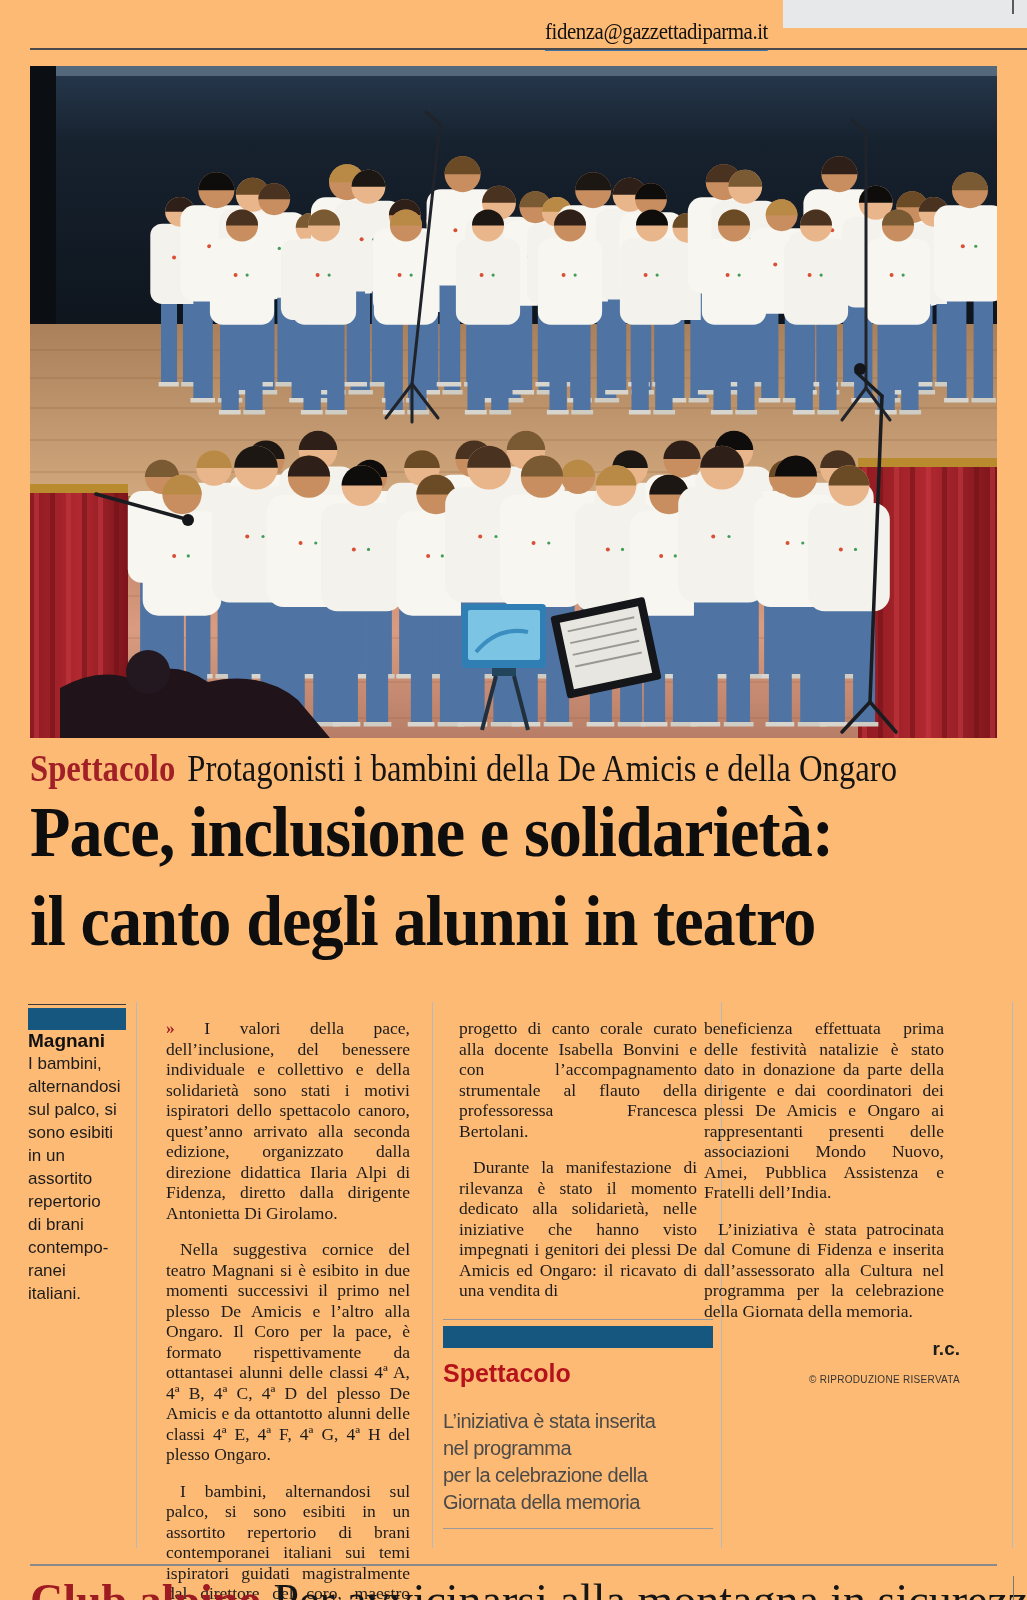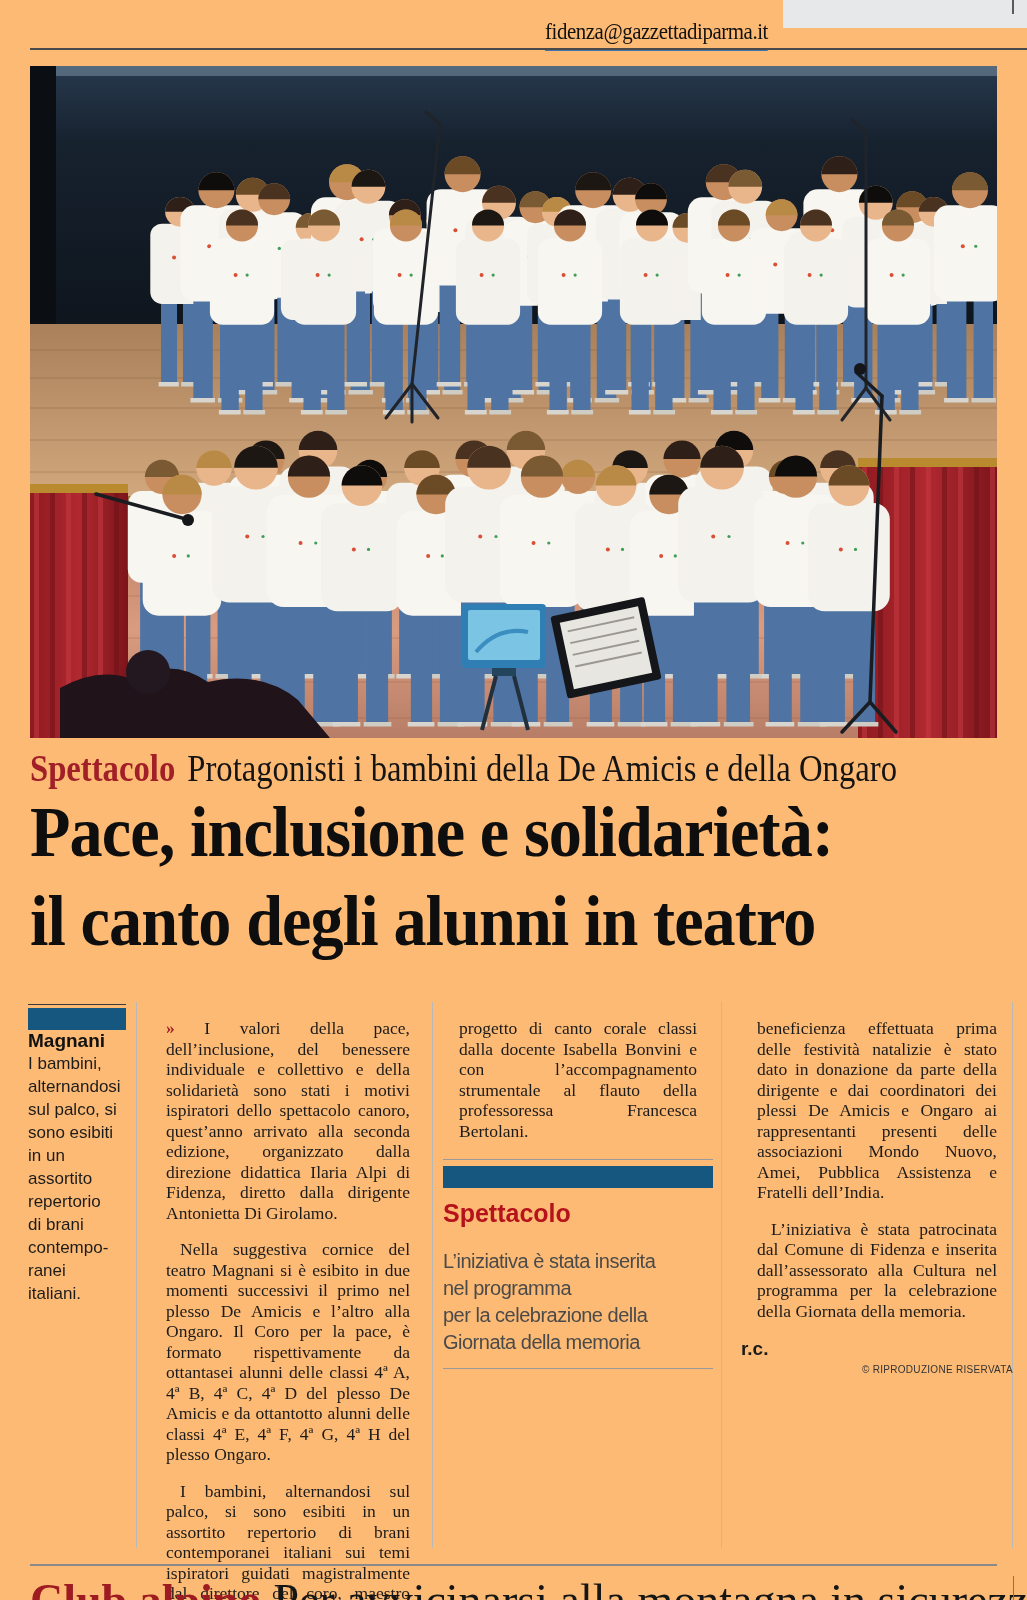--- a/index.html
+++ b/index.html
@@ -35,23 +35,23 @@
   .marker{color:#a11f26;font-weight:bold;}
   
   .infobox{margin-top:18px;font-family:"Liberation Sans",sans-serif;}
   .ib-topline{height:1px;background:#9a9a9a;}
   .ib-bar{height:22px;background:#15577f;margin-top:6px;}
   .ib-label{color:#b5121b;font-weight:bold;font-size:25px;margin-top:12px;line-height:26px;}
   .ib-text{color:#4a4a4a;font-size:20px;line-height:27px;letter-spacing:-0.5px;
            white-space:pre-line;margin-top:22px;text-align:left;}
   .ib-botline{height:1px;background:#9a9a9a;margin-top:12px;}
   .sig{font-family:"Liberation Sans",sans-serif;font-weight:bold;font-size:19px;
-       text-align:left;margin-top:18px;}
+       text-align:right;margin-top:18px;}
   .copyright{font-family:"Liberation Sans",sans-serif;font-size:10px;color:#333;
-             text-align:right;letter-spacing:.3px;}
+             text-align:right;margin-top:10px;letter-spacing:.3px;}
   
   .bottom-rule{position:absolute;left:30px;top:1564px;width:967px;height:2px;background:#8a8a8a;}
   .teaser{position:absolute;left:30px;top:1574px;width:1000px;font-size:46px;white-space:nowrap;}
   .teaser .lab{font-weight:bold;color:#9e1b22;margin-right:12px;}
   .teaser .txt{color:#161616;}
   .bottom-tick{position:absolute;left:1013px;top:1576px;width:1px;height:24px;background:#777;}
 </style>
 </head>
 <body>
 
@@ -887,34 +887,35 @@
   <div class="vrule" style="left:721px"></div>
   <div class="vrule" style="left:1012px"></div>
 
   <div class="col" style="left:150px;width:276px">
     <p><span class="marker">»</span> <span>I valori della pace, dell’inclusione, del benessere individuale e collettivo e della solidarietà sono stati i motivi ispiratori dello spettacolo canoro, quest’anno arrivato alla seconda edizione, organizzato dalla direzione didattica Ilaria Alpi di Fidenza, diretto dalla dirigente Antonietta Di Girolamo.</span></p>
     <p class="indent">Nella suggestiva cornice del teatro Magnani si è esibito in due momenti successivi il primo nel plesso De Amicis e l’altro alla Ongaro. Il Coro per la pace, è formato rispettivamente da ottantasei alunni delle classi 4ª A, 4ª B, 4ª C, 4ª D del plesso De Amicis e da ottantotto alunni delle classi 4ª E, 4ª F, 4ª G, 4ª H del plesso Ongaro.</p>
     <p class="indent">I bambini, alternandosi sul palco, si sono esibiti in un assortito repertorio di brani contemporanei italiani sui temi ispiratori guidati magistralmente dal direttore del coro, maestro Giovanni Chiapponi, a conclusione di un</p>
   </div>
 
   <div class="col" style="left:443px;width:270px">
-    <p>progetto di canto corale classi dalla docente Isabella Bonvini e con l’accompagnamento strumentale al flauto della professoressa Francesca Bertolani.</p>
+    <p>progetto di canto corale curato alla docente Isabella Bonvini e con l’accompagnamento strumentale al flauto della professoressa Francesca Bertolani.</p>
+    <p class="indent">Durante la manifestazione di rilevanza è stato il momento dedicato alla solidarietà, nelle iniziative che hanno visto impegnati i genitori dei plessi De Amicis ed Ongaro: il ricavato di una vendita di</p>
     <div class="infobox">
       <div class="ib-topline"></div>
       <div class="ib-bar"></div>
       <div class="ib-label">Spettacolo</div>
       <div class="ib-text">L’iniziativa è stata inserita
 nel programma
 per la celebrazione della
 Giornata della memoria</div>
       <div class="ib-botline"></div>
     </div>
   </div>
 
-  <div class="col" style="left:741px;width:272px">
+  <div class="col" style="left:688px;width:272px">
     <p>beneficienza effettuata prima delle festività natalizie è stato dato in donazione da parte della dirigente e dai coordinatori dei plessi De Amicis e Ongaro ai rappresentanti presenti delle associazioni Mondo Nuovo, Amei, Pubblica Assistenza e Fratelli dell’India.</p>
     <p class="indent">L’iniziativa è stata patrocinata dal Comune di Fidenza e inserita dall’assessorato alla Cultura nel programma per la celebrazione della Giornata della memoria.</p>
     <div class="sig">r.c.</div>
     <div class="copyright">© RIPRODUZIONE RISERVATA</div>
   </div>
 
   <div class="bottom-rule"></div>
   <div class="teaser">
     <span class="lab">Club alpino</span><span class="txt">Per avvicinarsi alla montagna in sicurezza</span>
   </div>

